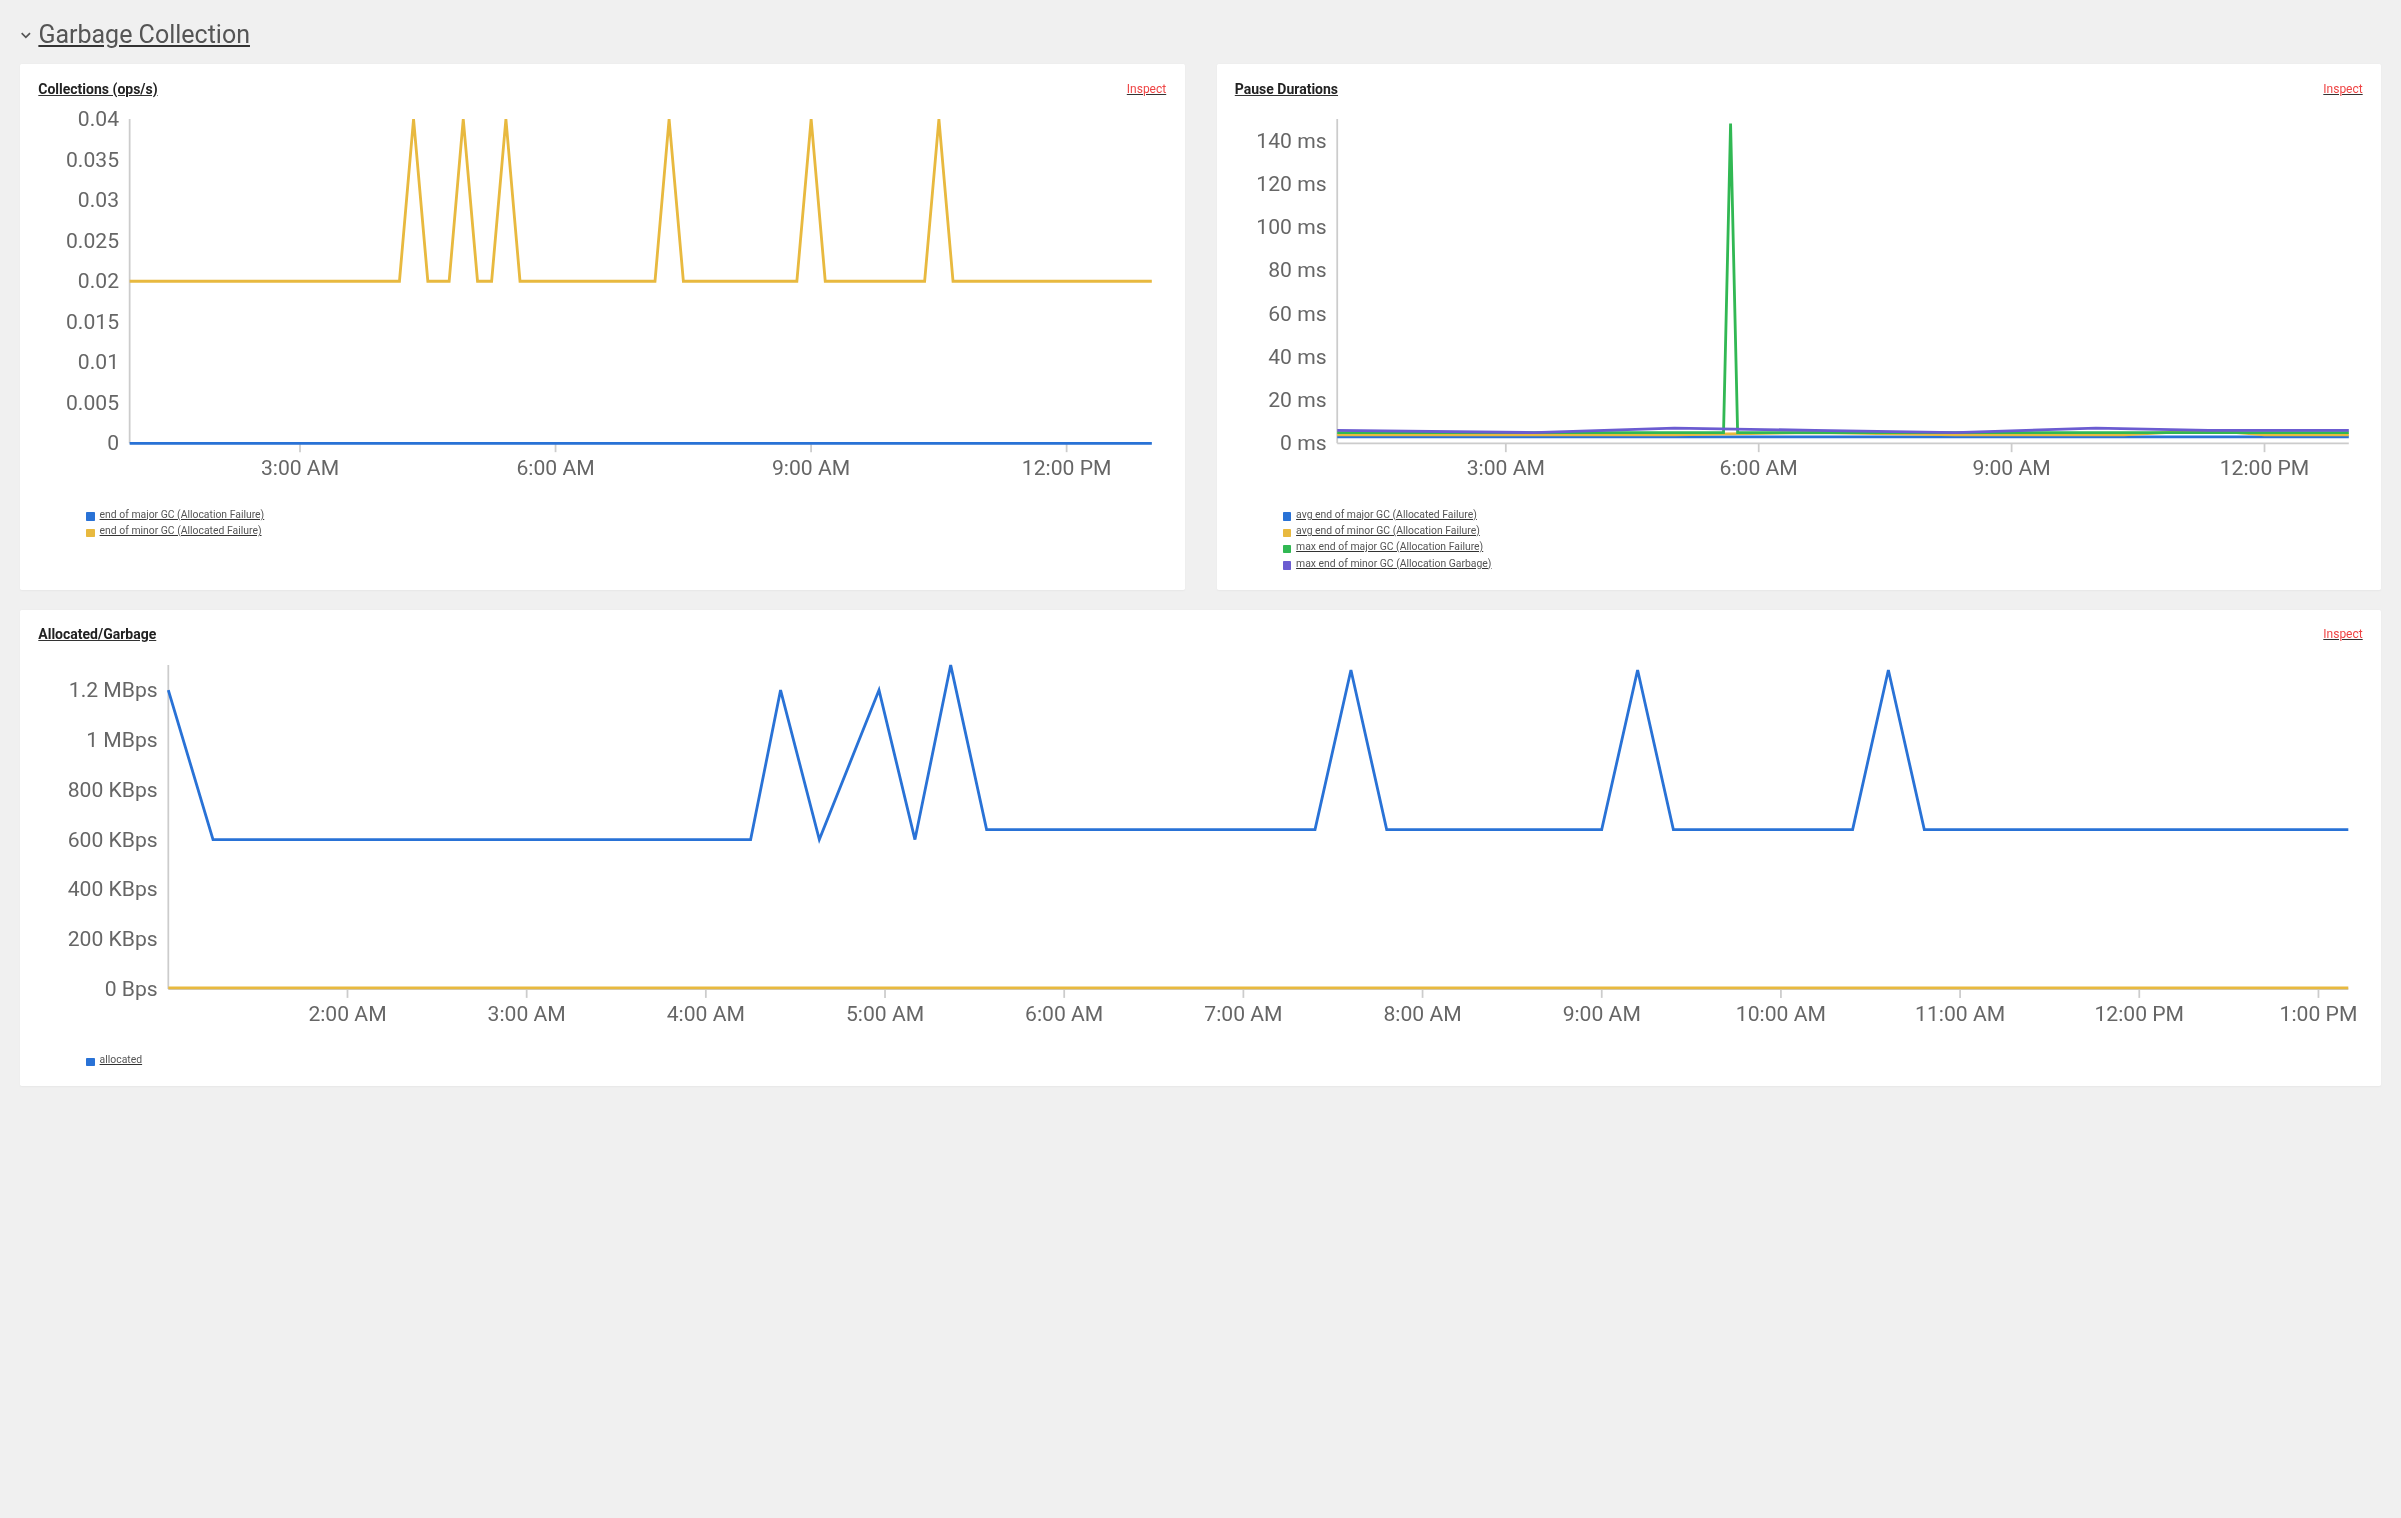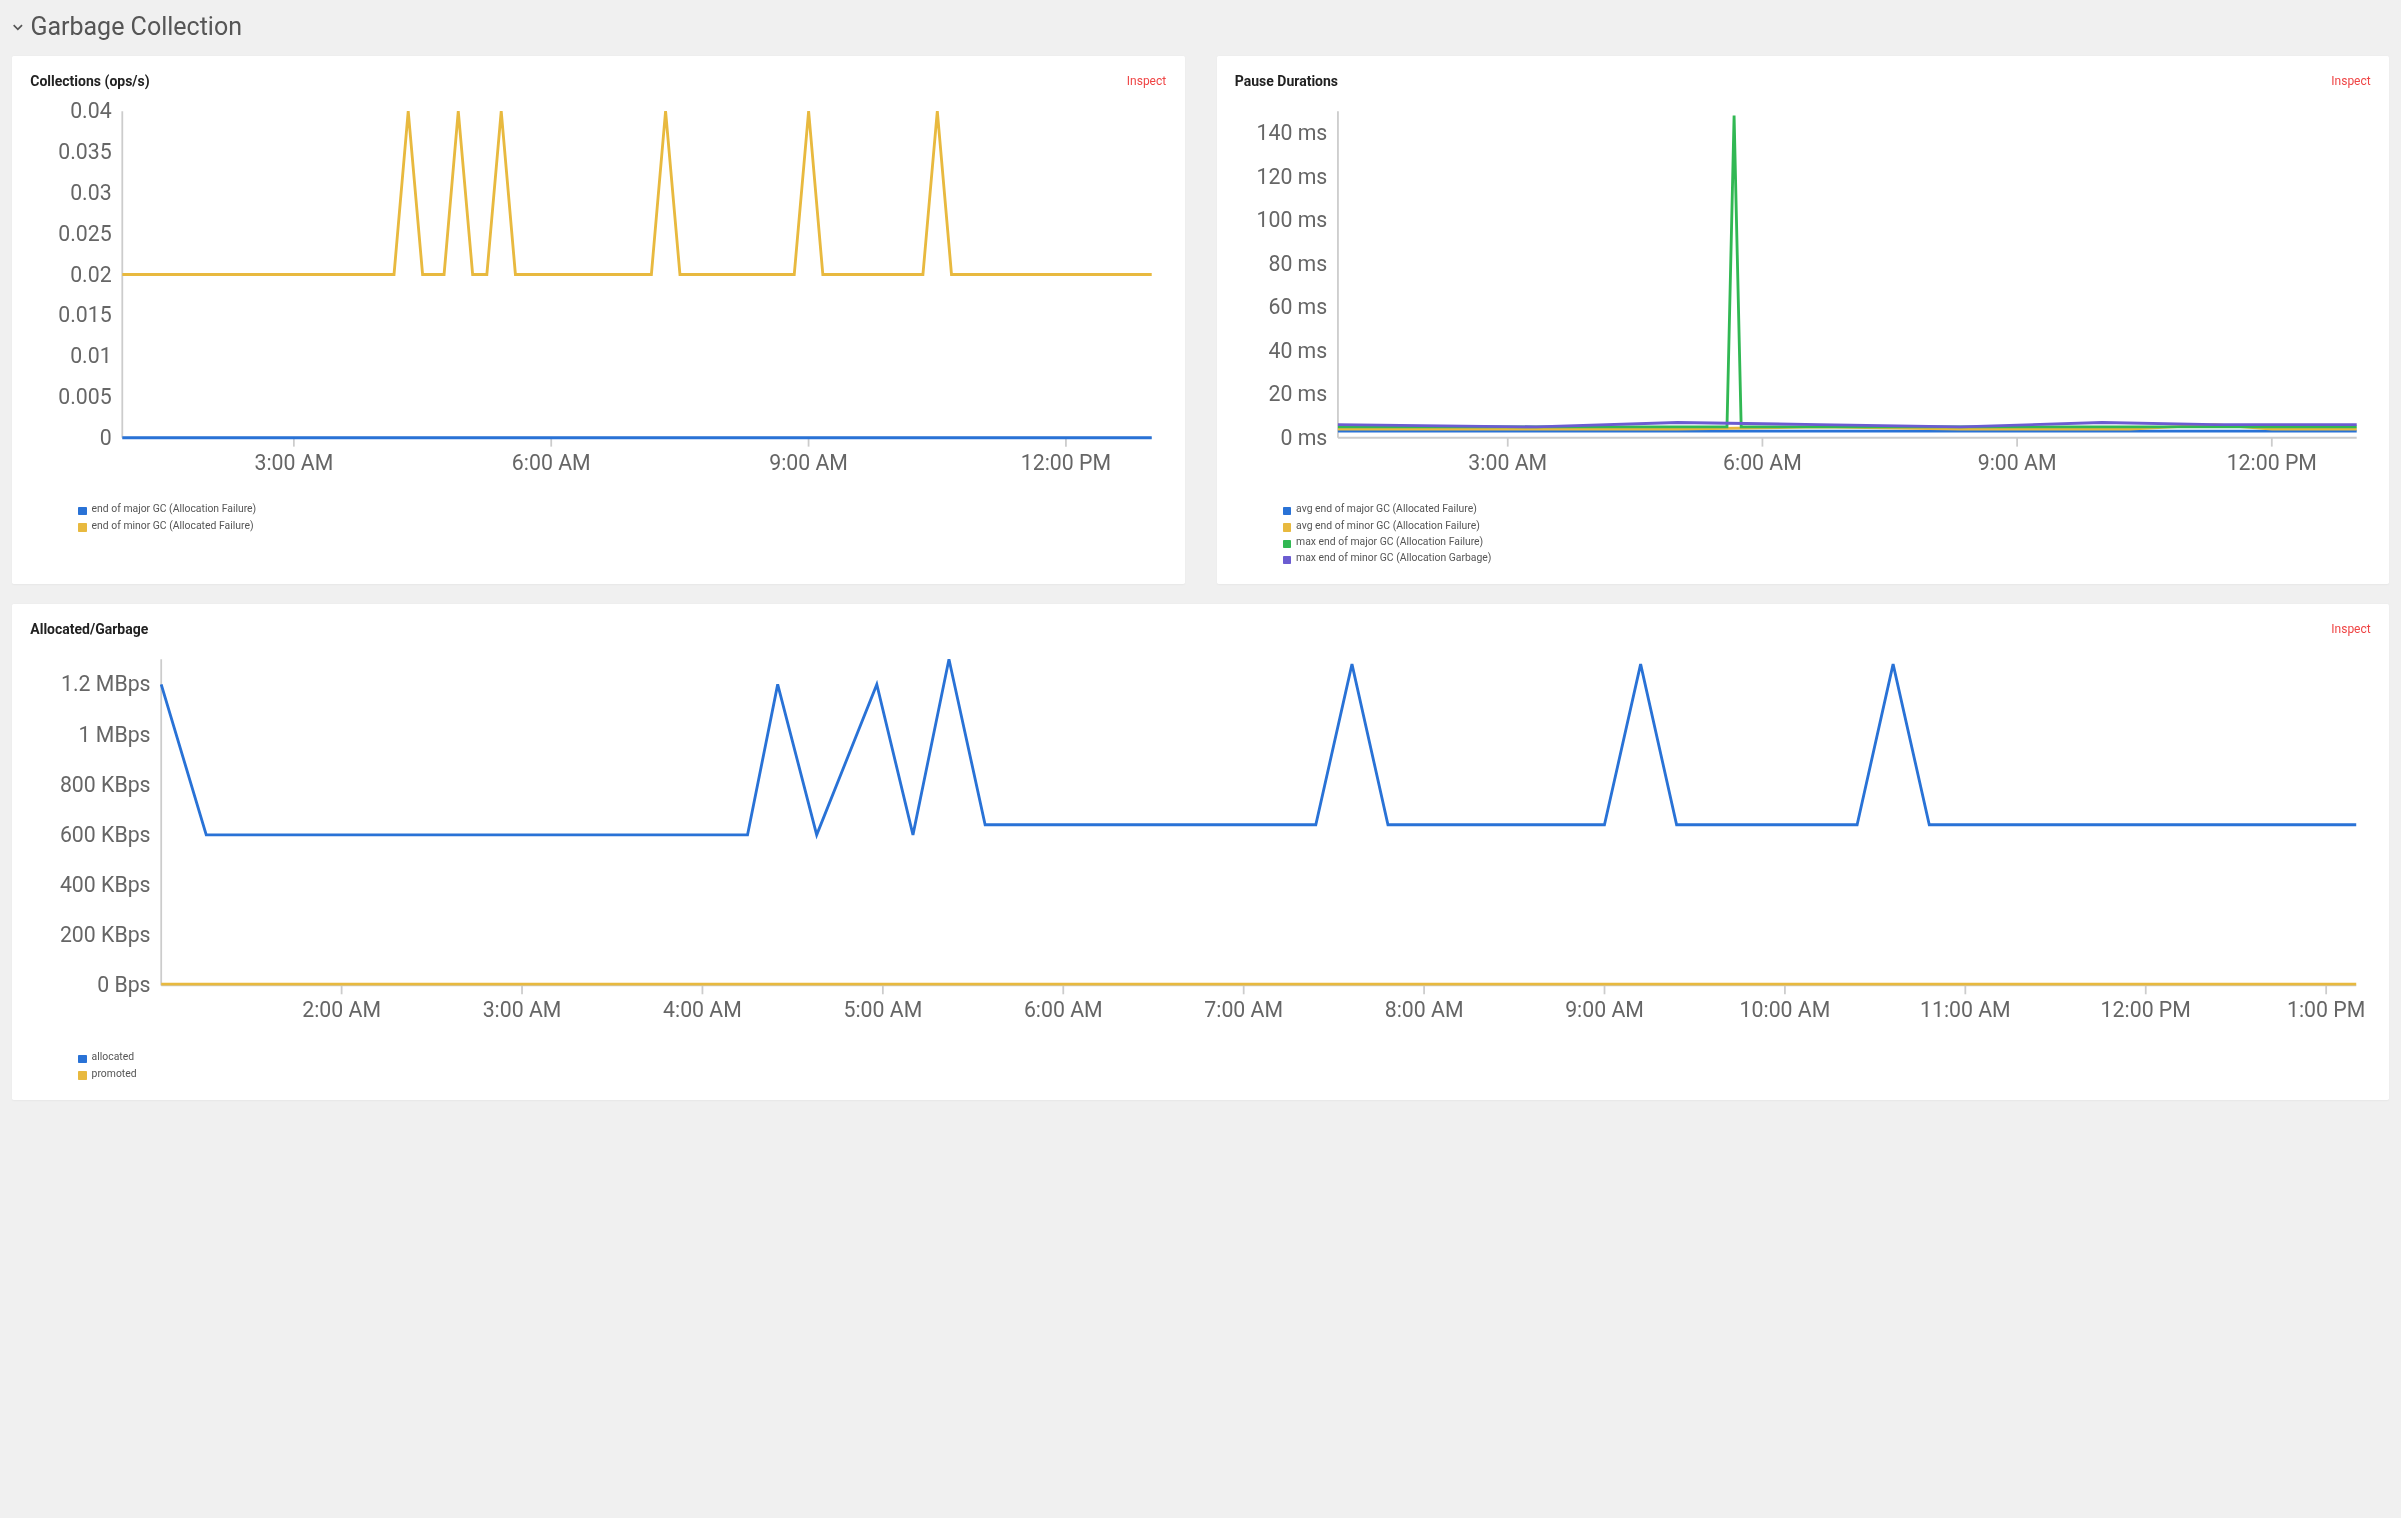--- a/index.html
+++ b/index.html
@@ -2,21 +2,22 @@
 <html style="font-size:13.3px"><head>
 <meta charset="utf-8">
 <style>
   * { box-sizing: border-box; margin: 0; padding: 0; }
   body {
     font-family: -apple-system, BlinkMacSystemFont, "Segoe UI", Roboto, Helvetica, Arial, sans-serif;
     background: #f0f0f0;
     color: #333;
   }
   .page {
-    padding: 12px;
+    padding: 20px;
+    text-decoration: underline;
   }
   .section-header {
     display: flex;
     align-items: center;
     gap: 6.7px;
     margin-bottom: 15px;
     cursor: pointer;
   }
   .section-header .chev {
     width: 11.7px; height: 11.7px;
@@ -234,21 +235,17 @@
           <text x="1295.0410958904108" y="210" text-anchor="middle" font-size="12" fill="#666">1:00 PM</text>
           <path d="M74.0 22.2 L99.4 107.1 L404.7 107.1 L421.7 22.2 L443.7 107.1 L477.6 22.2 L498.0 107.1 L518.3 8.0 L538.7 101.4 L725.2 101.4 L745.6 10.8 L765.9 101.4 L888.0 101.4 L908.4 10.8 L928.7 101.4 L1030.5 101.4 L1050.8 10.8 L1071.2 101.4 L1312.0 101.4 " class="series-line" stroke="#2972d6"></path>
           <path d="M74.0 191.3 L1312.0 191.3 " class="series-line" stroke="#e8b93f"></path>
         </svg>
     </div>
     <div class="legend" id="legend-alloc">
         <div class="legend-item">
           <span class="legend-swatch" style="background: rgb(41, 114, 214);"></span>
           <span>allocated</span>
         </div>
-        <div class="legend-item">
-          <span class="legend-swatch" style="background: rgb(232, 185, 63);"></span>
-          <span>promoted</span>
-        </div>
       </div>
   </div>
 
 </div>
 
 
 </body></html>

